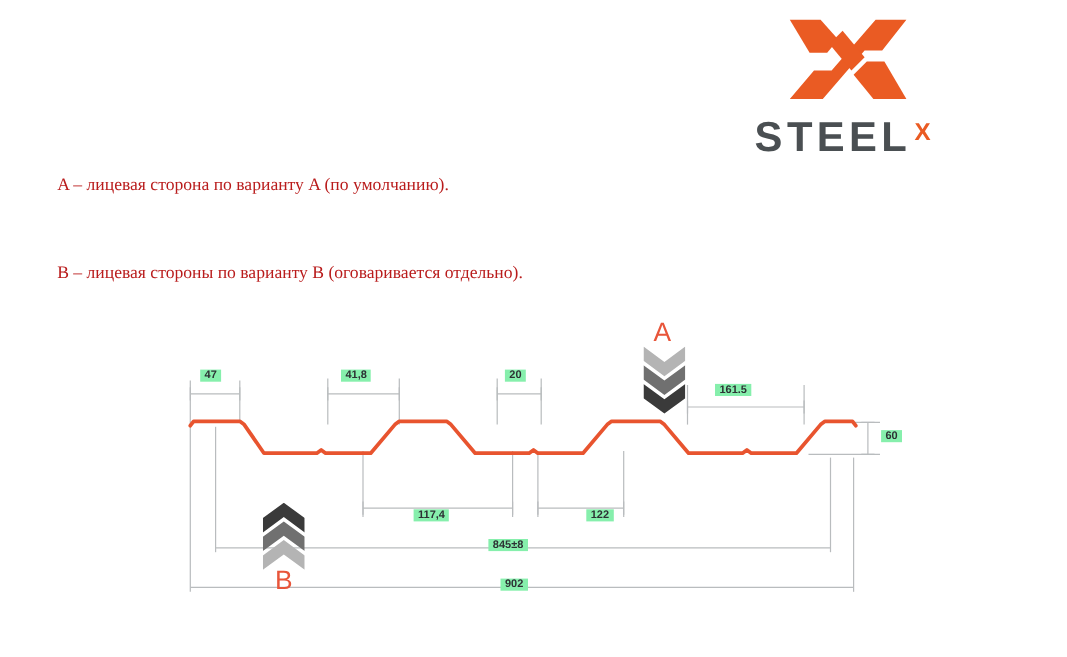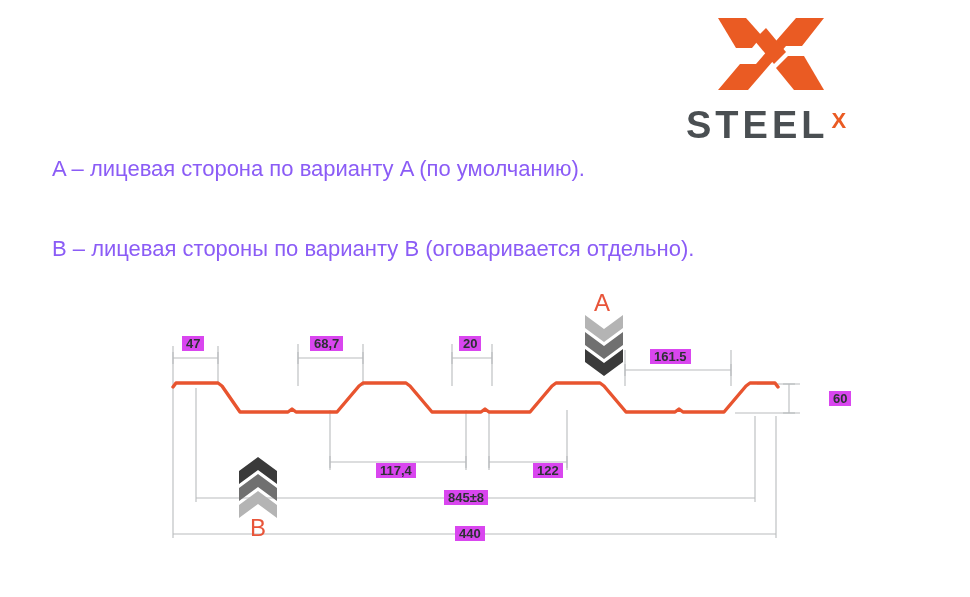--- a/index.html
+++ b/index.html
@@ -24,32 +24,32 @@
     font-family:"Liberation Sans", sans-serif;line-height:1;
   }
   #logo-sup{
     font-size:22px;font-weight:bold;color:#ea5b23;margin-left:3px;
     position:relative;top:-10px;font-family:"Liberation Sans", sans-serif;
   }
 
   
   #legend{position:absolute;left:52px;top:156px;width:720px;}
   .legend-line{
-    color:#8b5cf6;font-size:22px;line-height:26px;
-    font-family:Liberation Sans, sans-serif;white-space:nowrap;
+    color:#b91c1c;font-size:16px;line-height:26px;
+    font-family:Liberation Serif, serif;white-space:nowrap;
   }
   #legend-line-b{margin-top:54px;}
 
   
   #drawing{position:absolute;left:0;top:270px;width:970px;height:300px;}
 
   .dim-text{
-    position:absolute;font-size:13px;font-weight:bold;color:#2d3134;
+    position:absolute;font-size:10px;font-weight:bold;color:#2d3134;
     font-family:"Liberation Sans", sans-serif;white-space:nowrap;
-    background:#d946ef;padding:0 4px;
+    background:#86efac;padding:0 4px;
   }
   .marker-letter{
     position:absolute;font-size:24px;color:#e8553a;
     font-family:"Liberation Sans", sans-serif;line-height:1;
   }
 </style>
 </head>
 <body>
 
 <div id="stage">
@@ -178,23 +178,23 @@
       <svg width="38" height="62" viewBox="0 0 38 62">
         <path d="M0,14 L19,0 L38,14 L38,27 L19,13 L0,27 Z" fill="#3a3a3a"></path>
         <path d="M0,31 L19,17 L38,31 L38,44 L19,30 L0,44 Z" fill="#707070"></path>
         <path d="M0,48 L19,34 L38,48 L38,61 L19,47 L0,61 Z" fill="#b4b4b4"></path>
       </svg>
     </div>
     <div class="marker-letter" style="left:250px;top:246px;">B</div>
 
     
     <div class="dim-text" style="left:182px;top:66px;">47</div>
-    <div class="dim-text" style="left:310px;top:66px;">68,7</div>
+    <div class="dim-text" style="left:310px;top:66px;">41,8</div>
     <div class="dim-text" style="left:459px;top:66px;">20</div>
     <div class="dim-text" style="left:650px;top:79px;">161.5</div>
     <div class="dim-text" style="left:376px;top:193px;">117,4</div>
     <div class="dim-text" style="left:533px;top:193px;">122</div>
     <div class="dim-text" style="left:444px;top:220px;">845±8</div>
-    <div class="dim-text" style="left:455px;top:256px;">440</div>
-    <div class="dim-text" style="left:801px;top:121px;margin-left:28px;">60</div>
+    <div class="dim-text" style="left:455px;top:256px;">902</div>
+    <div class="dim-text" style="left:801px;top:121px;">60</div>
 
   </div>
 </div>
 
 </body></html>

